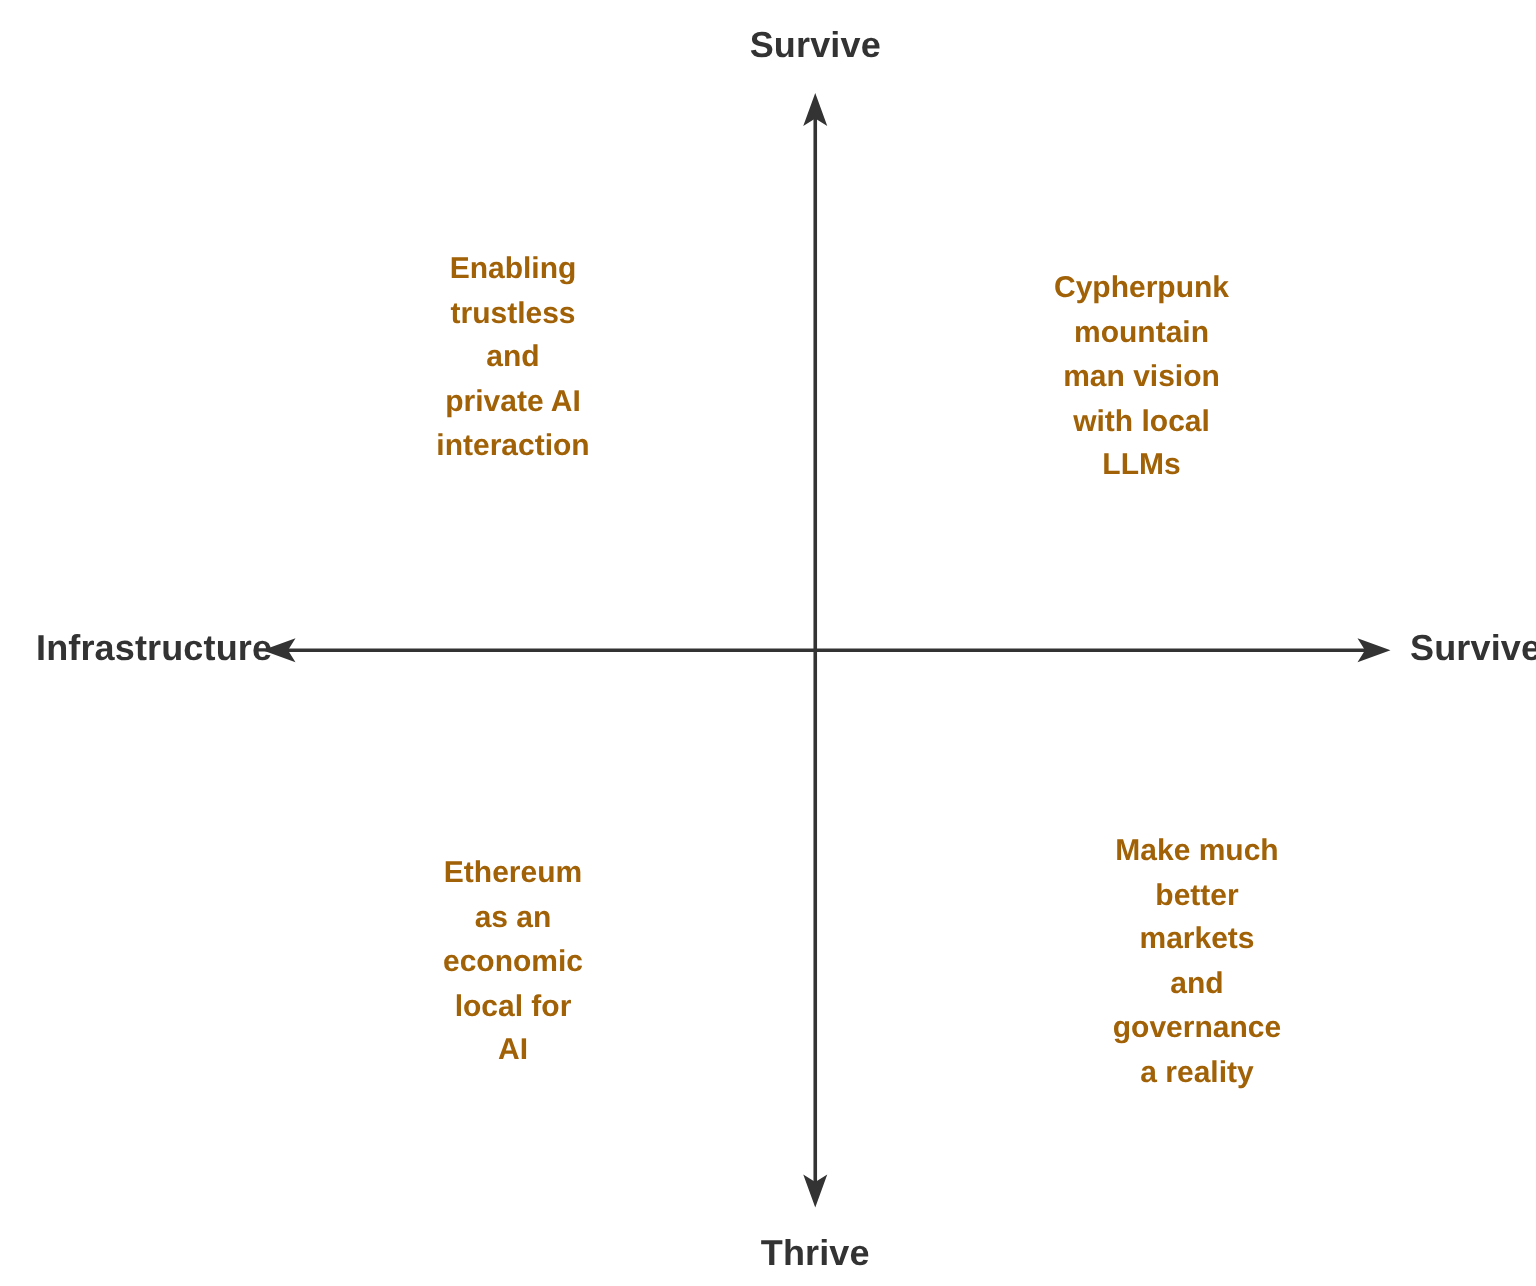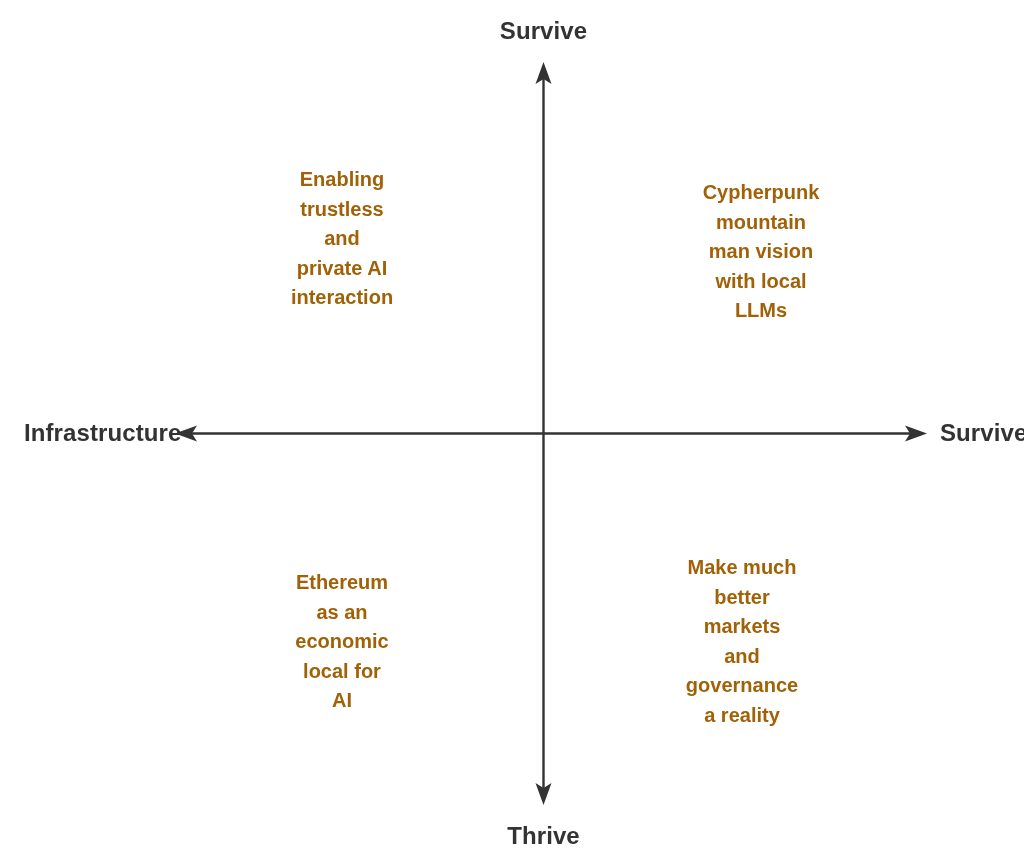--- a/index.html
+++ b/index.html
@@ -78,21 +78,21 @@
     top: 165px;
     width: 200px;
     margin-top: 13px;
   }
   #quadrant-bottom-left {
     left: 242px;
     top: 568px;
     width: 200px;
   }
   #quadrant-bottom-right {
-    left: 642px;
+    left: 698px;
     top: 553px;
     width: 200px;
   }
 </style>
 </head>
 <body>
 
 <div id="canvas">
 
   <svg id="axes-svg" viewBox="0 0 1024 857" xmlns="http://www.w3.org/2000/svg">

